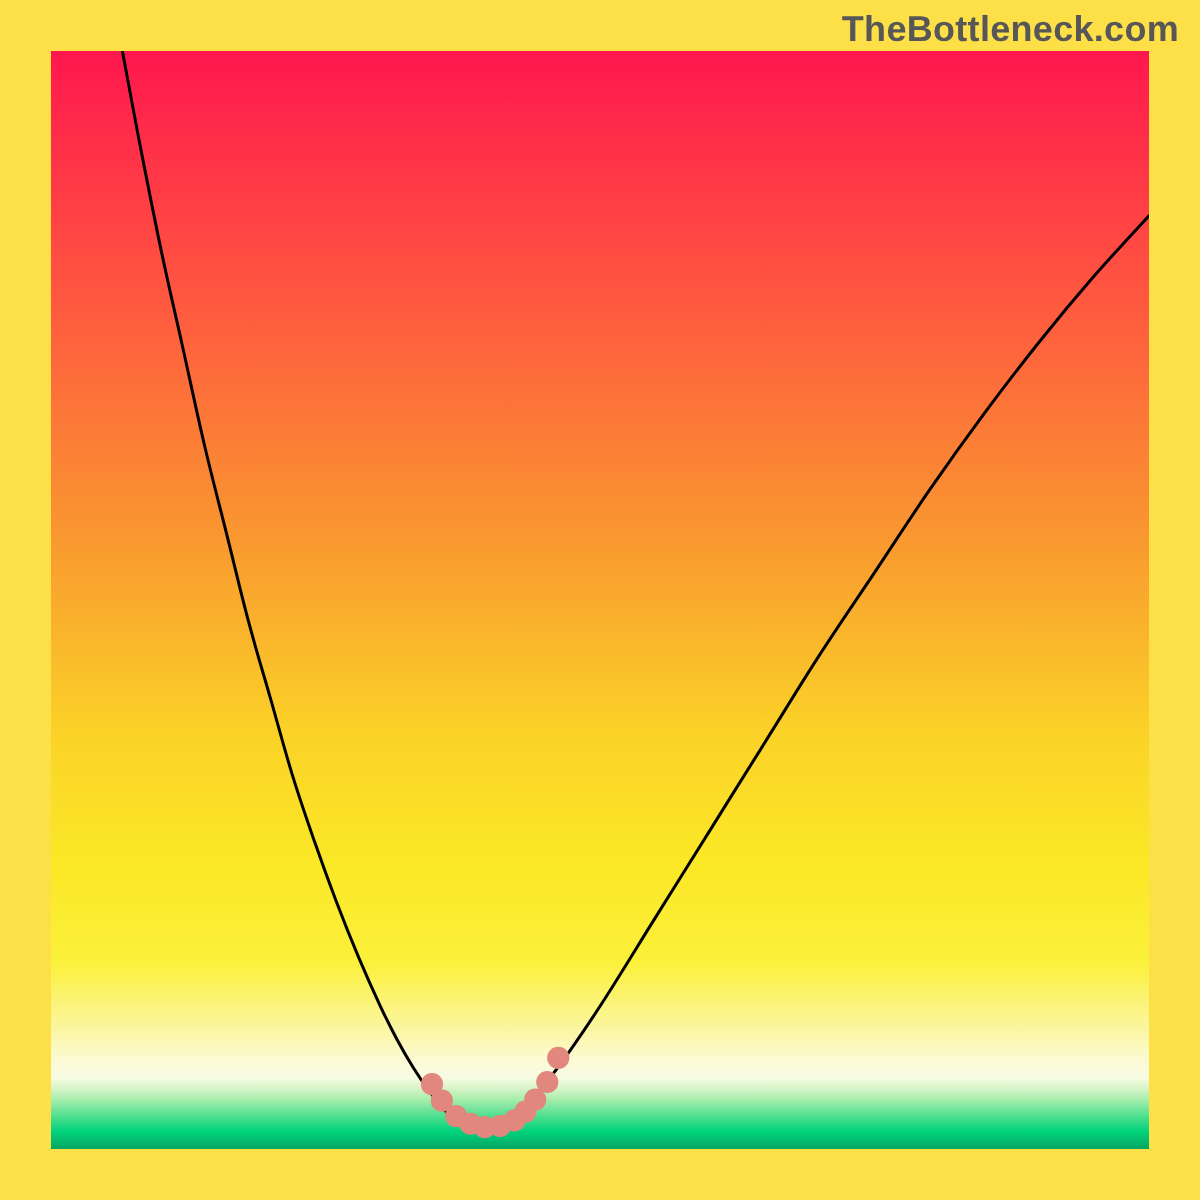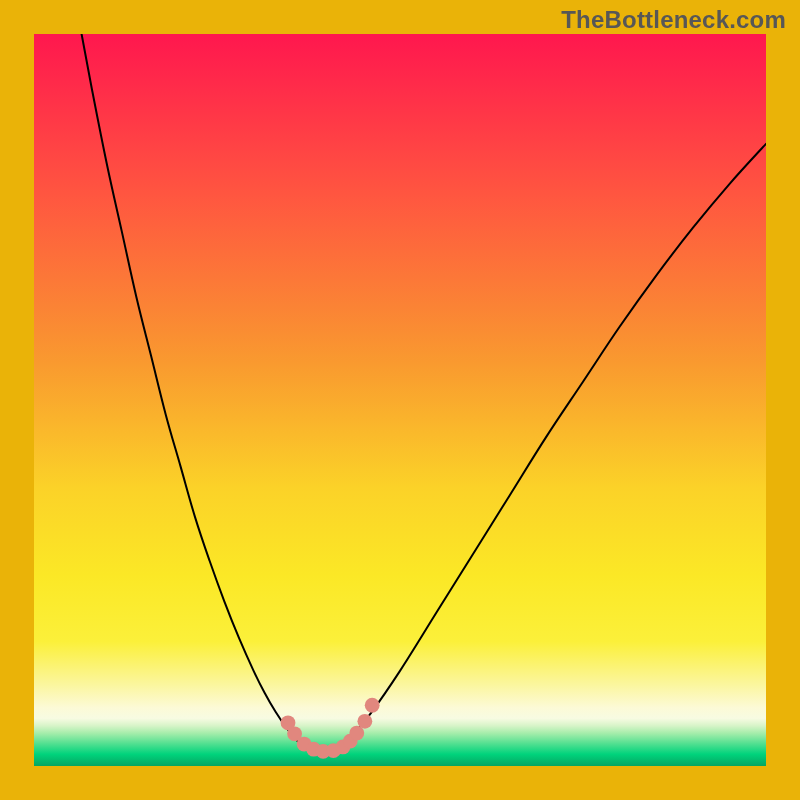--- a/index.html
+++ b/index.html
@@ -9,21 +9,21 @@
     height: 800px;
     background: #000;
     overflow: hidden;
   }
   .frame {
     position: absolute;
     left: 0;
     top: 0;
     width: 800px;
     height: 800px;
-    background: #eab308;
+    background: #fde047;
   }
   .watermark {
     position: absolute;
     top: 6px;
     right: 14px;
     font-family: Arial, Helvetica, sans-serif;
     font-size: 24px;
     font-weight: 600;
     color: #575757;
     letter-spacing: 0.2px;

